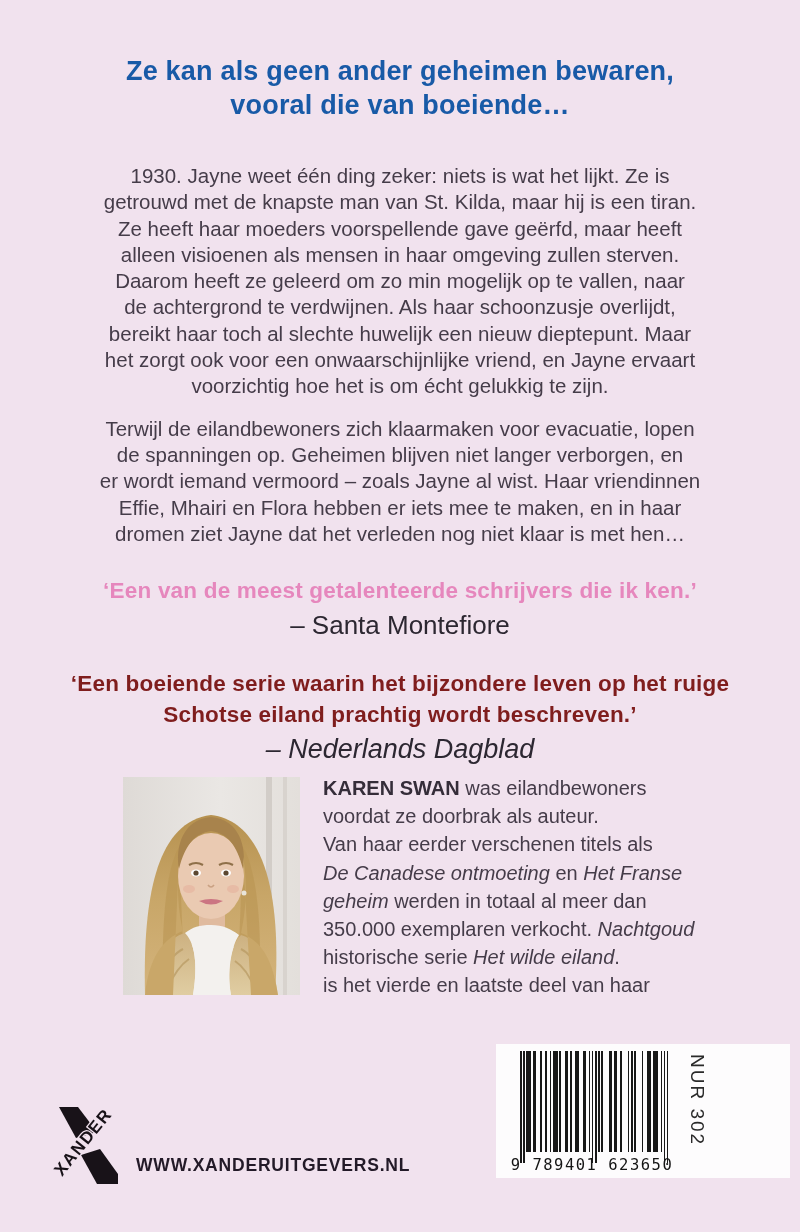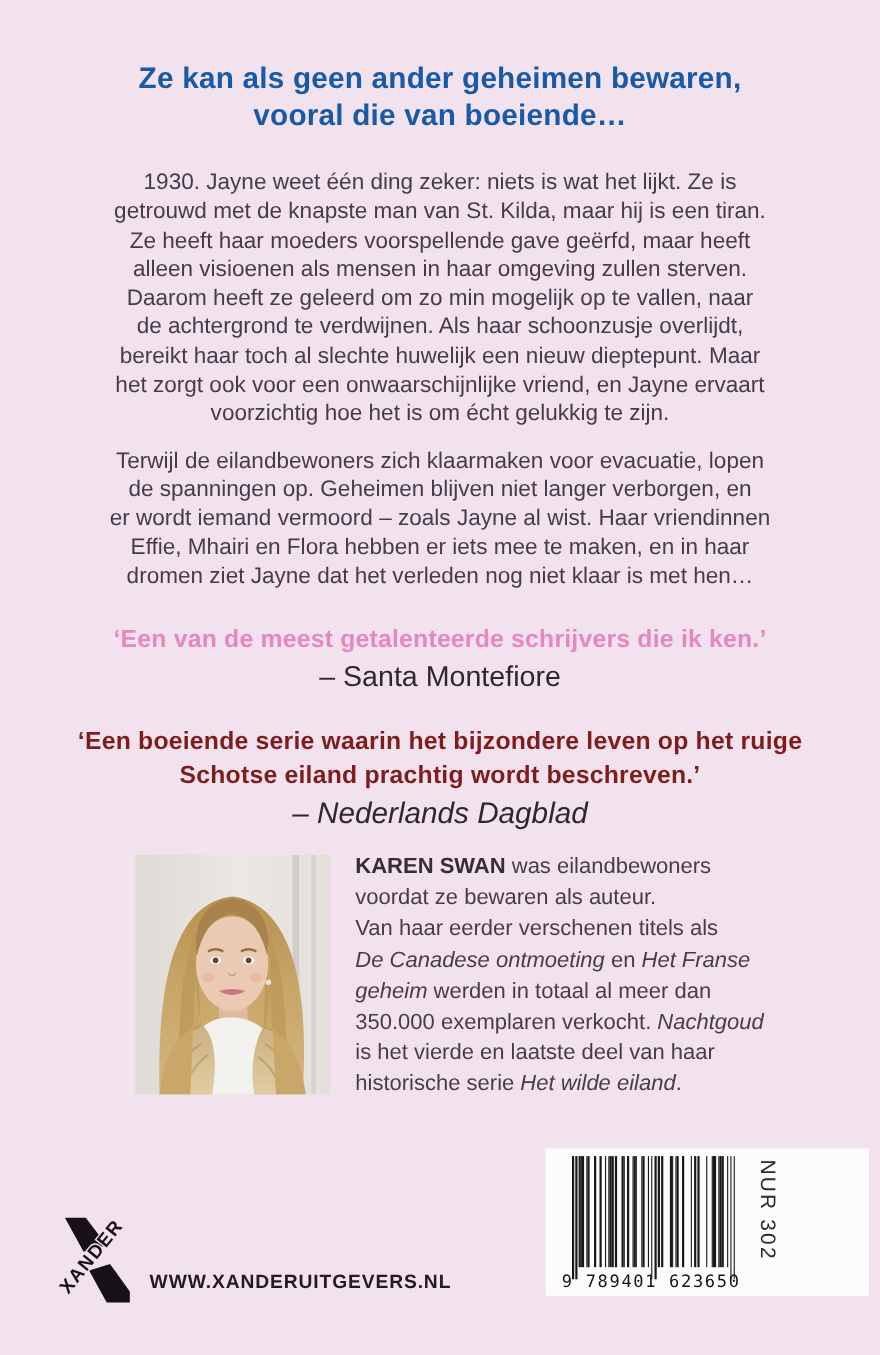--- a/index.html
+++ b/index.html
@@ -19,21 +19,21 @@
     font-size:27px;line-height:34px;font-weight:bold;
     color:#185aa7;
     white-space:pre-line;
     letter-spacing:.2px;
   }
   .blurb{
     font-size:20.5px;line-height:26.3px;
     color:#453c49;
     white-space:pre-line;
   }
-  .para1{margin-top:31px;}
+  .para1{margin-top:41px;}
   .para2{margin-top:16px;}
 
   .quote{
     font-weight:bold;
     white-space:pre-line;
     letter-spacing:.2px;
   }
   .quote1{margin-top:29px;font-size:22.5px;line-height:30px;color:#e687bd;}
   .attr1{margin-top:4px;font-size:26px;color:#2c2731;font-weight:normal;}
   .quote2{margin-top:27px;font-size:22.5px;line-height:31px;color:#7f1d1d;}
@@ -151,27 +151,27 @@
       <path d="M155,218 C150,185 138,164 118,158 C106,170 104,196 108,218 Z" fill="url(#furg)"></path>
       <path d="M36,200 Q48,178 60,172 M44,212 Q54,190 66,182 M30,214 Q40,194 50,186" stroke="#b79861" stroke-width="2" fill="none" opacity="0.7"></path>
       <path d="M140,200 Q130,178 118,172 M132,212 Q124,192 112,184" stroke="#b79861" stroke-width="2" fill="none" opacity="0.7"></path>
       <path d="M62,156 C70,150 76,148 88,148 C100,148 108,152 116,158 C108,170 104,196 108,218 L70,218 C74,195 74,168 62,156 Z" fill="#f3f1ee"></path>
       <path d="M60,154 C52,120 56,90 56,80 L50,218 L22,218 C26,180 40,162 60,154 Z" fill="#c9a769"></path>
       <path d="M118,156 C126,120 122,90 120,80 L128,218 L155,218 C150,182 138,164 118,156 Z" fill="#c9a769"></path>
       <circle cx="121" cy="116" r="2.5" fill="#e8e4da"></circle>
     </svg>
     <div class="author-bio">
         <div><b>KAREN SWAN</b><span> was eilandbewoners</span></div>
-        <div><span>voordat ze bewaren als auteur.</span></div>
+        <div><span>voordat ze doorbrak als auteur.</span></div>
         <div><span>Van haar eerder verschenen titels als</span></div>
         <div><i>De Canadese ontmoeting</i><span> en </span><i>Het Franse</i></div>
         <div><i>geheim</i><span> werden in totaal al meer dan</span></div>
         <div><span>350.000 exemplaren verkocht. </span><i>Nachtgoud</i></div>
+        <div><span>historische serie </span><i>Het wilde eiland</i><span>.</span></div>
         <div><span>is het vierde en laatste deel van haar</span></div>
-        <div><span>historische serie </span><i>Het wilde eiland</i><span>.</span></div>
       </div>
   </div>
 
   <div class="barcode-box">
     <div class="barcode-bars">
         <div class="bc-mod on guard"></div>
         <div class="bc-mod guard"></div>
         <div class="bc-mod on guard"></div>
         <div class="bc-mod"></div>
         <div class="bc-mod on"></div>

